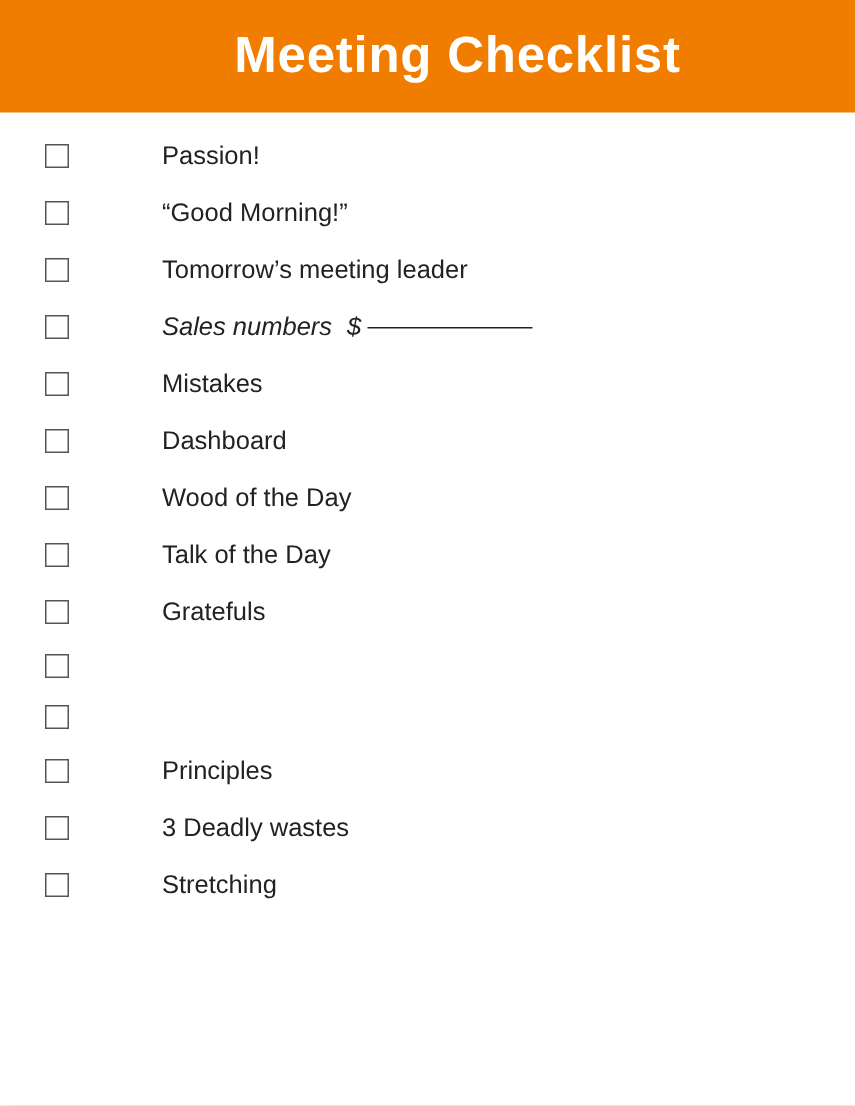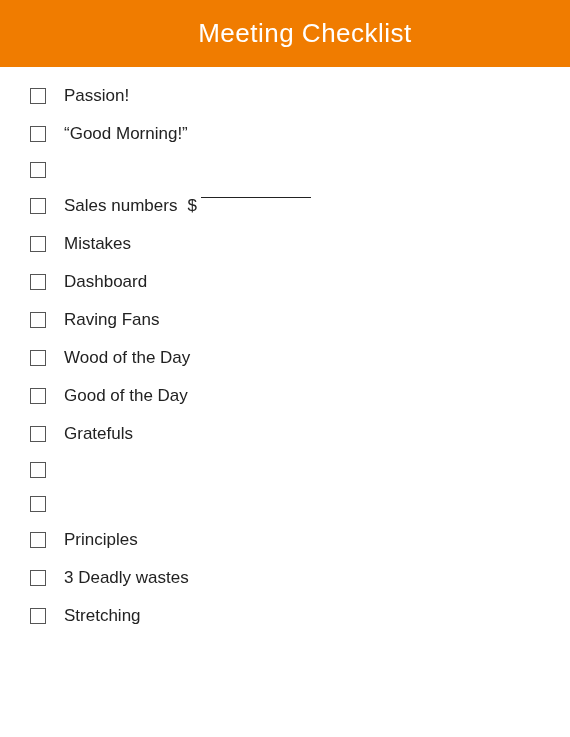--- a/index.html
+++ b/index.html
@@ -26,56 +26,59 @@
     }
 
     .header {
       background: #f07c00;
       padding: 18px 20px;
       text-align: center;
     }
 
     .header-title {
       color: #ffffff;
-      font-size: 26px;
-      font-weight: 400;
+      font-size: 34px;
+      font-weight: 700;
       letter-spacing: 0.5px;
       margin-left: 40px;
     }
 
     .checklist {
       padding: 10px 30px 20px 30px;
       list-style: none;
     }
 
     .checklist-item {
       display: flex;
       align-items: center;
       padding: 9px 0;
       border-bottom: none;
+      gap: 44px;
     }
 
     .checkbox {
       width: 16px;
       height: 16px;
       border: 1.5px solid #555;
       display: inline-block;
       flex-shrink: 0;
       margin-right: 18px;
       background: #fff;
     }
 
     .item-label {
       font-size: 17px;
       color: #222;
       font-weight: 400;
     }
 
     .sales-line {
       display: flex;
+      align-items: center;
+      font-style: italic;
     }
 
     .sales-dollar {
       margin-left: 10px;
       font-size: 17px;
       color: #222;
     }
 
     .sales-underline {
       display: inline-block;
@@ -98,48 +101,45 @@
   <li class="checklist-item">
         <span class="checkbox"></span>
         <span class="item-label">Passion!</span>
       </li>
       <li class="checklist-item">
         <span class="checkbox"></span>
         <span class="item-label">“Good Morning!”</span>
       </li>
       <li class="checklist-item">
         <span class="checkbox"></span>
+        <span class="item-label">Tomorrow’s meeting leader</span>
       </li>
       <li class="checklist-item">
         <span class="checkbox"></span>
         <span class="item-label sales-line">
           <span>Sales numbers</span>
           <span class="sales-dollar">$</span>
           <span class="sales-underline"></span>
         </span>
       </li>
       <li class="checklist-item">
         <span class="checkbox"></span>
         <span class="item-label">Mistakes</span>
       </li>
       <li class="checklist-item">
         <span class="checkbox"></span>
         <span class="item-label">Dashboard</span>
       </li>
       <li class="checklist-item">
         <span class="checkbox"></span>
-        <span class="item-label">Raving Fans</span>
-      </li>
-      <li class="checklist-item">
-        <span class="checkbox"></span>
         <span class="item-label">Wood of the Day</span>
       </li>
       <li class="checklist-item">
         <span class="checkbox"></span>
-        <span class="item-label">Good of the Day</span>
+        <span class="item-label">Talk of the Day</span>
       </li>
       <li class="checklist-item">
         <span class="checkbox"></span>
         <span class="item-label">Gratefuls</span>
       </li>
       <li class="checklist-item">
         <span class="checkbox"></span>
       </li>
       <li class="checklist-item">
         <span class="checkbox"></span>

